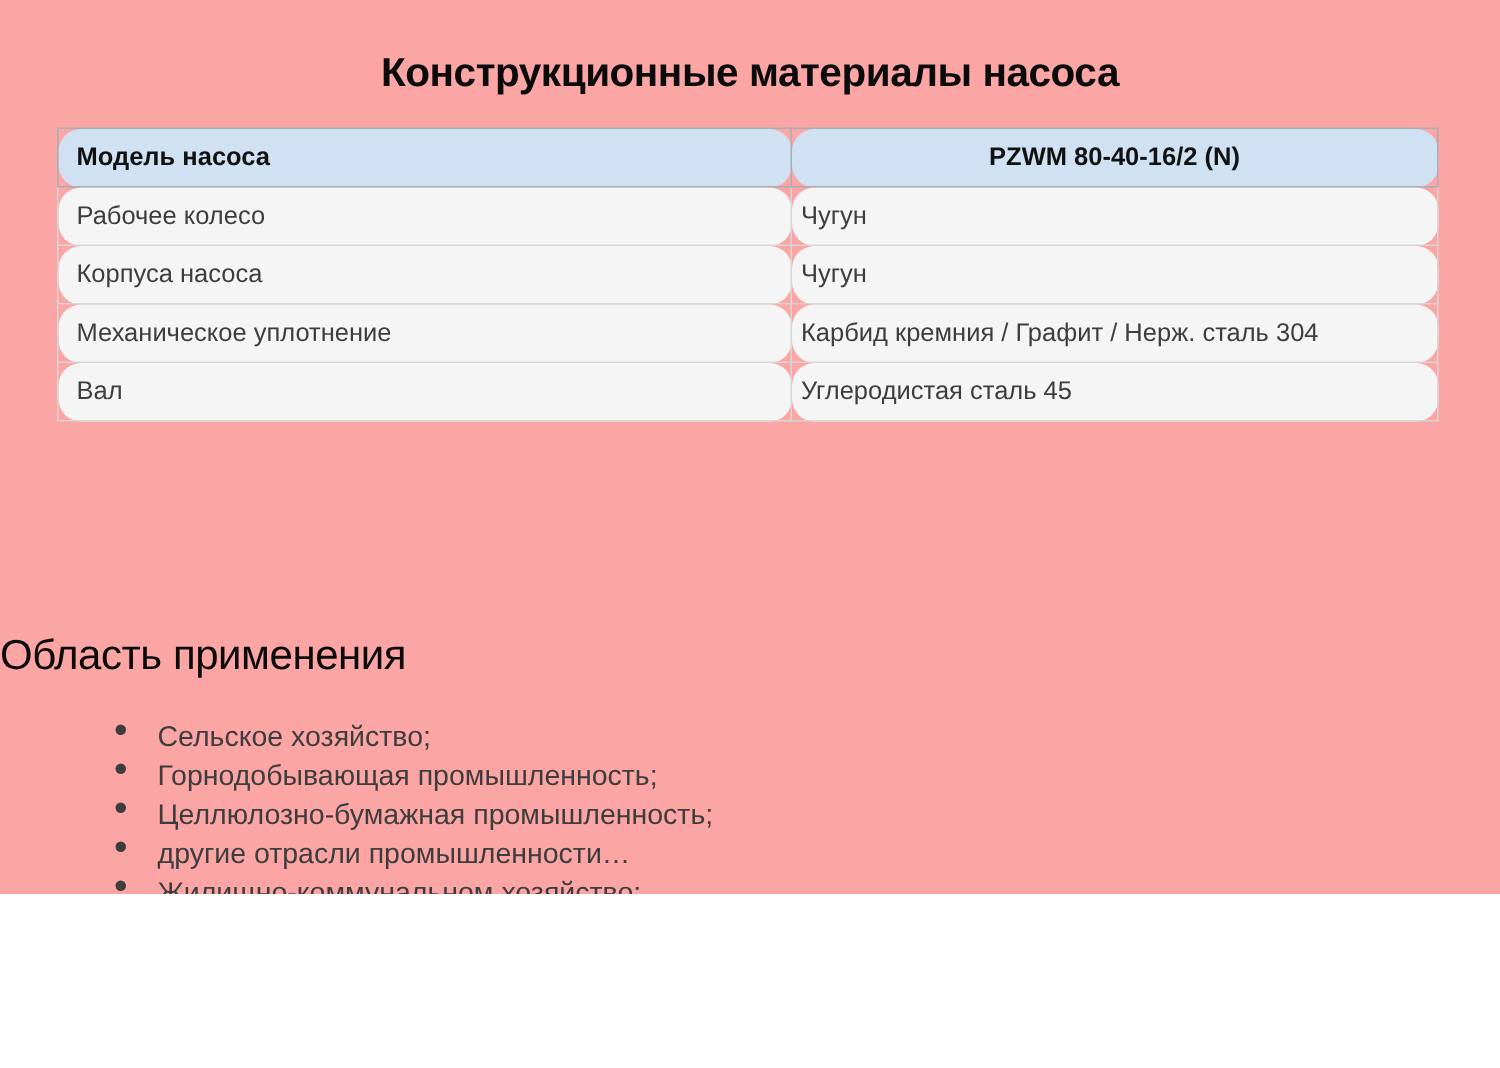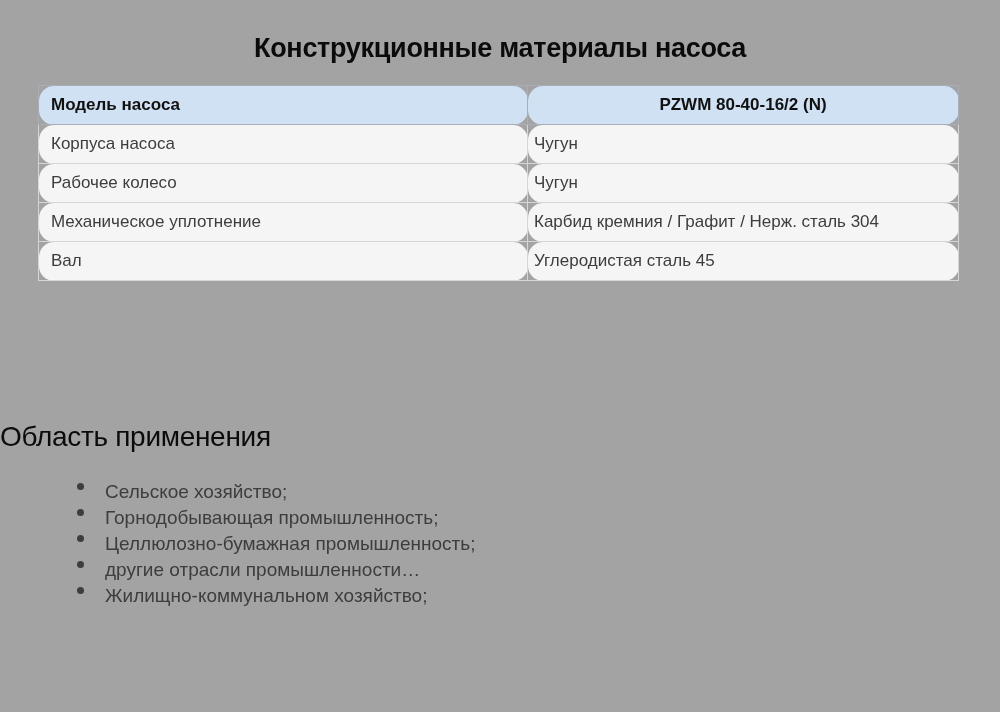--- a/index.html
+++ b/index.html
@@ -8,22 +8,22 @@
     --row-bg:#f5f5f6;
     --row-border:#d6d6d6;
     --text-dark:#111111;
     --text-body:#3d3d3d;
   }
   *{margin:0;padding:0;box-sizing:border-box;}
   html,body{background:#ffffff;}
   .page{
     position:relative;
     width:1000px;
-    height:712px;
-    background:#a3a3a3;
+    height:596px;
+    background:#fca5a5;
     overflow:hidden;
     font-family:"Liberation Sans","DejaVu Sans",sans-serif;
     color:var(--text-body);
   }
   h1.doc-title{
     margin-top:32px;
     text-align:center;
     font-size:27px;
     line-height:32px;
     font-weight:700;
@@ -109,25 +109,25 @@
         <col class="c2">
       </colgroup>
     <thead>
       <tr>
         <th class="label">Модель насоса</th>
         <th class="value">PZWM 80-40-16/2 (N)</th>
       </tr>
     </thead>
     <tbody>
         <tr>
-    <td class="label">Корпуса насоса</td>
+    <td class="label">Рабочее колесо</td>
     <td class="value">Чугун</td>
   </tr>
         <tr>
-    <td class="label">Рабочее колесо</td>
+    <td class="label">Корпуса насоса</td>
     <td class="value">Чугун</td>
   </tr>
         <tr>
     <td class="label">Механическое уплотнение</td>
     <td class="value">Карбид кремния / Графит / Нерж. сталь 304</td>
   </tr>
         <tr>
     <td class="label">Вал</td>
     <td class="value">Углеродистая сталь 45</td>
   </tr>

